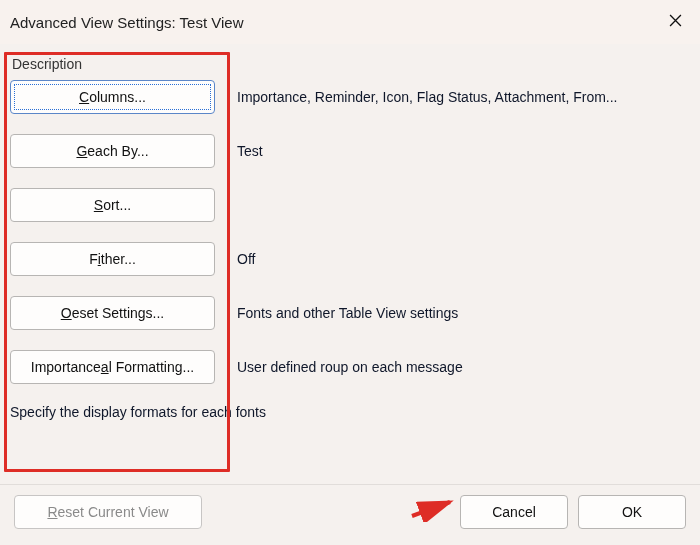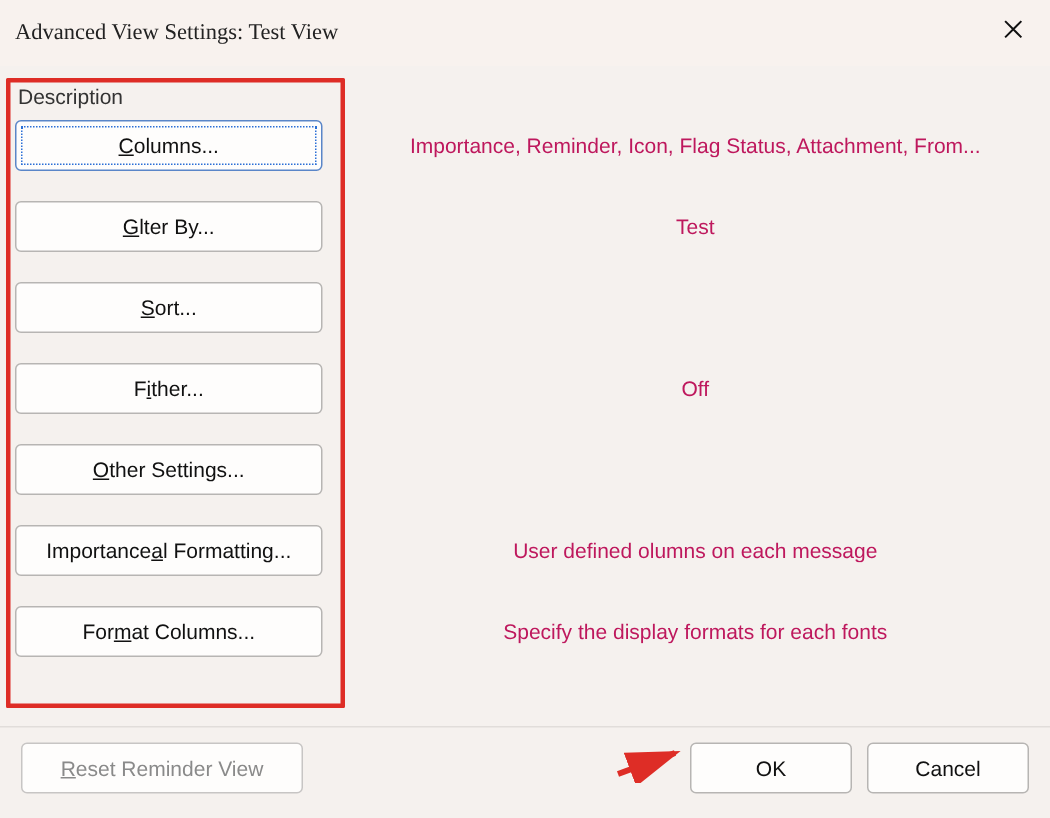--- a/index.html
+++ b/index.html
@@ -12,21 +12,20 @@
       color: #1a1a1a;
       position: relative;
       overflow: hidden;
     }
     .titlebar {
       height: 44px;
       display: flex;
       align-items: center;
       padding: 0 4px 0 10px;
       background: #f8f2ee;
-      font-family: Liberation Serif, serif;
     }
     .titlebar .title {
       flex: 1;
       font-size: 15px;
       color: #222;
     }
     .close-btn {
       width: 42px;
       height: 32px;
       display: flex;
@@ -51,27 +50,26 @@
     .row {
       display: flex;
       align-items: center;
       margin-bottom: 20px;
     }
     .row .btn-left {
       width: 205px;
       margin-right: 22px;
     }
     .desc-text {
-      color: #be185d;
+      color: #0f172a;
       font-size: 14px;
       white-space: nowrap;
       overflow: hidden;
       text-overflow: ellipsis;
       flex: 1;
-      text-align: center;
     }
 
     .btn {
       height: 34px;
       background: #fefdfc;
       border: 1px solid #b7b5b3;
       border-radius: 4px;
       font-size: 14px;
       color: #111;
       display: flex;
@@ -150,21 +148,21 @@
         <span class="ul">C</span>
         <span>olumns...</span>
     </div>
     <div class="desc-text">Importance, Reminder, Icon, Flag Status, Attachment, From...</div>
   </div>
 
   <div class="row">
     <div class="btn btn-left">
       <span></span>
         <span class="ul">G</span>
-        <span>lter By...</span>
+        <span>each By...</span>
     </div>
     <div class="desc-text">Test</div>
   </div>
 
   <div class="row">
     <div class="btn btn-left">
       <span></span>
         <span class="ul">S</span>
         <span>ort...</span>
     </div>
@@ -176,52 +174,48 @@
         <span class="ul">i</span>
         <span>ther...</span>
     </div>
     <div class="desc-text">Off</div>
   </div>
 
   <div class="row">
     <div class="btn btn-left">
       <span></span>
         <span class="ul">O</span>
-        <span>ther Settings...</span>
-    </div>
+        <span>eset Settings...</span>
+    </div>
+    <div class="desc-text">Fonts and other Table View settings</div>
   </div>
 
   <div class="row">
     <div class="btn btn-left">
       <span>Importance</span>
         <span class="ul">a</span>
         <span>l Formatting...</span>
     </div>
-    <div class="desc-text">User defined olumns on each message</div>
-  </div>
-
-  <div class="row">
-    <div class="btn btn-left">
-      <span>For</span>
-        <span class="ul">m</span>
-        <span>at Columns...</span>
-    </div>
+    <div class="desc-text">User defined roup on each message</div>
+  </div>
+
+  <div class="row">
     <div class="desc-text">Specify the display formats for each fonts</div>
   </div>
 </div>
 
 <div class="footer">
   <div class="btn btn-disabled reset">
     <span></span>
       <span class="ul">R</span>
-      <span>eset Reminder View</span>
+      <span>eset Current View</span>
   </div>
   <div class="spacer"></div>
+  <div class="btn cancel">Cancel</div>
   <div class="btn ok">OK</div>
-  <div class="btn cancel">Cancel</div>
 </div>
 
 <div class="highlight-box" style="left:4px; top:52px; width:226px; height:420px;"></div>
 
 <svg class="arrow" style="left:410px; top:494px;" width="50" height="28" viewBox="0 0 50 28">
   <defs>
     <marker id="ah" markerWidth="10" markerHeight="10" refX="8" refY="3" orient="auto">
       <path d="M0,0 L0,6 L9,3 z" fill="#de2d26"></path>
     </marker>
   </defs>

